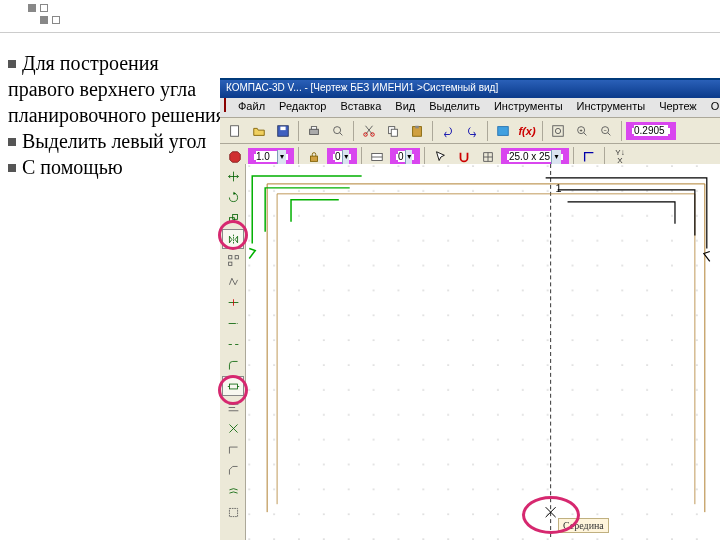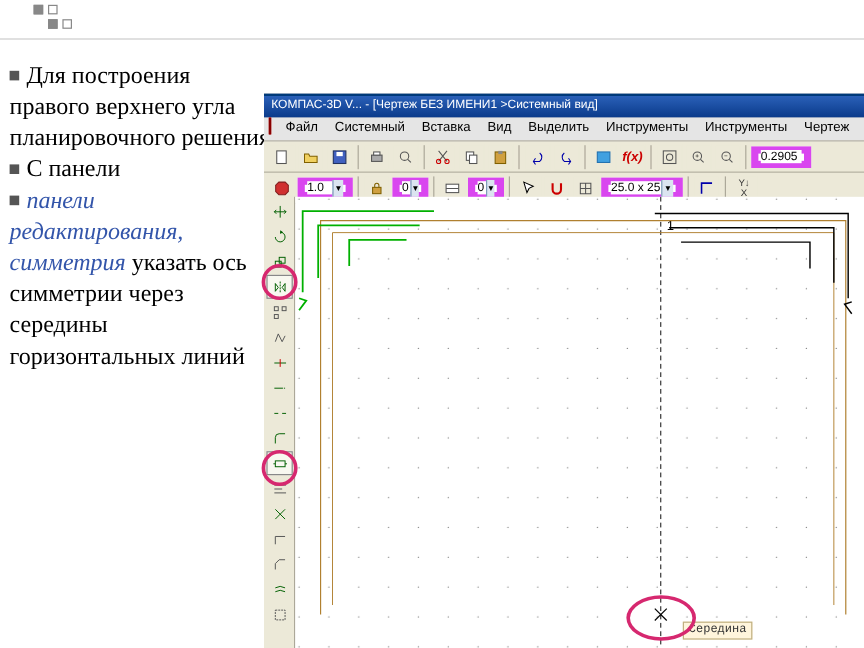--- a/index.html
+++ b/index.html
@@ -29,48 +29,48 @@
   
   .workspace { position: absolute; top: 84px; left: 26px; right: 0; bottom: 0; background: #fff; }
   .vtoolbar { position: absolute; top: 84px; left: 0; width: 26px; bottom: 0; background: #ece9d8; border-right: 1px solid #aca899; display: flex; flex-direction: column; padding-top: 2px; gap: 1px; }
   .vtbtn { width: 22px; height: 20px; margin: 0 2px; border: 1px solid transparent; display:flex; align-items:center; justify-content:center; }
   .vtbtn svg { width: 13px; height: 13px; }
   
   .circle-hl { position: absolute; border: 3px solid #d6286f; border-radius: 50%; pointer-events: none; z-index: 10; }
   
   .canvas-svg { width: 100%; height: 100%; }
   
-  .midpoint-label { position: absolute; font-size: 10px; color: #333; font-family: Liberation Mono, monospace; margin-left: 11px; }
+  .midpoint-label { position: absolute; font-size: 10px; color: #333; font-family: Liberation Serif, serif; }
 </style>
 </head>
 <body>
 
 <div class="deco-top">
   <div class="sq filled" style="left:28px;top:4px"></div>
   <div class="sq" style="left:40px;top:4px"></div>
   <div class="sq filled" style="left:40px;top:16px"></div>
   <div class="sq" style="left:52px;top:16px"></div>
   <div style="position:absolute;left:0;top:32px;width:720px;height:1px;background:#ccc"></div>
 </div>
 
 <div class="text-col">
   <div><span class="bullet"></span><span>Для построения правого верхнего угла планировочного решения</span></div>
-  <div><span class="bullet"></span><span>С панели</span></div>
-  <div><span class="bullet"></span><span class="italic">панели редактирования, симметрия</span><span> указать ось симметрии через середины горизонтальных линий</span></div>
+  <div><span class="bullet"></span><span>Выделить левый угол</span></div>
+  <div><span class="bullet"></span><span>С помощью</span></div>
 </div>
 
 <div class="app">
   <div class="titlebar">
     <span>КОМПАС-3D V... - [Чертеж БЕЗ ИМЕНИ1 &gt;Системный вид]</span>
   </div>
 
   <div class="menubar">
     <div class="menu-icon"></div>
     <span>Файл</span>
-    <span>Системный</span>
+    <span>Редактор</span>
     <span>Вставка</span>
     <span>Вид</span>
     <span>Выделить</span>
     <span>Инструменты</span>
     <span>Инструменты</span>
     <span>Чертеж</span>
     <span>Ок</span>
   </div>
 
   <div class="toolbar">

